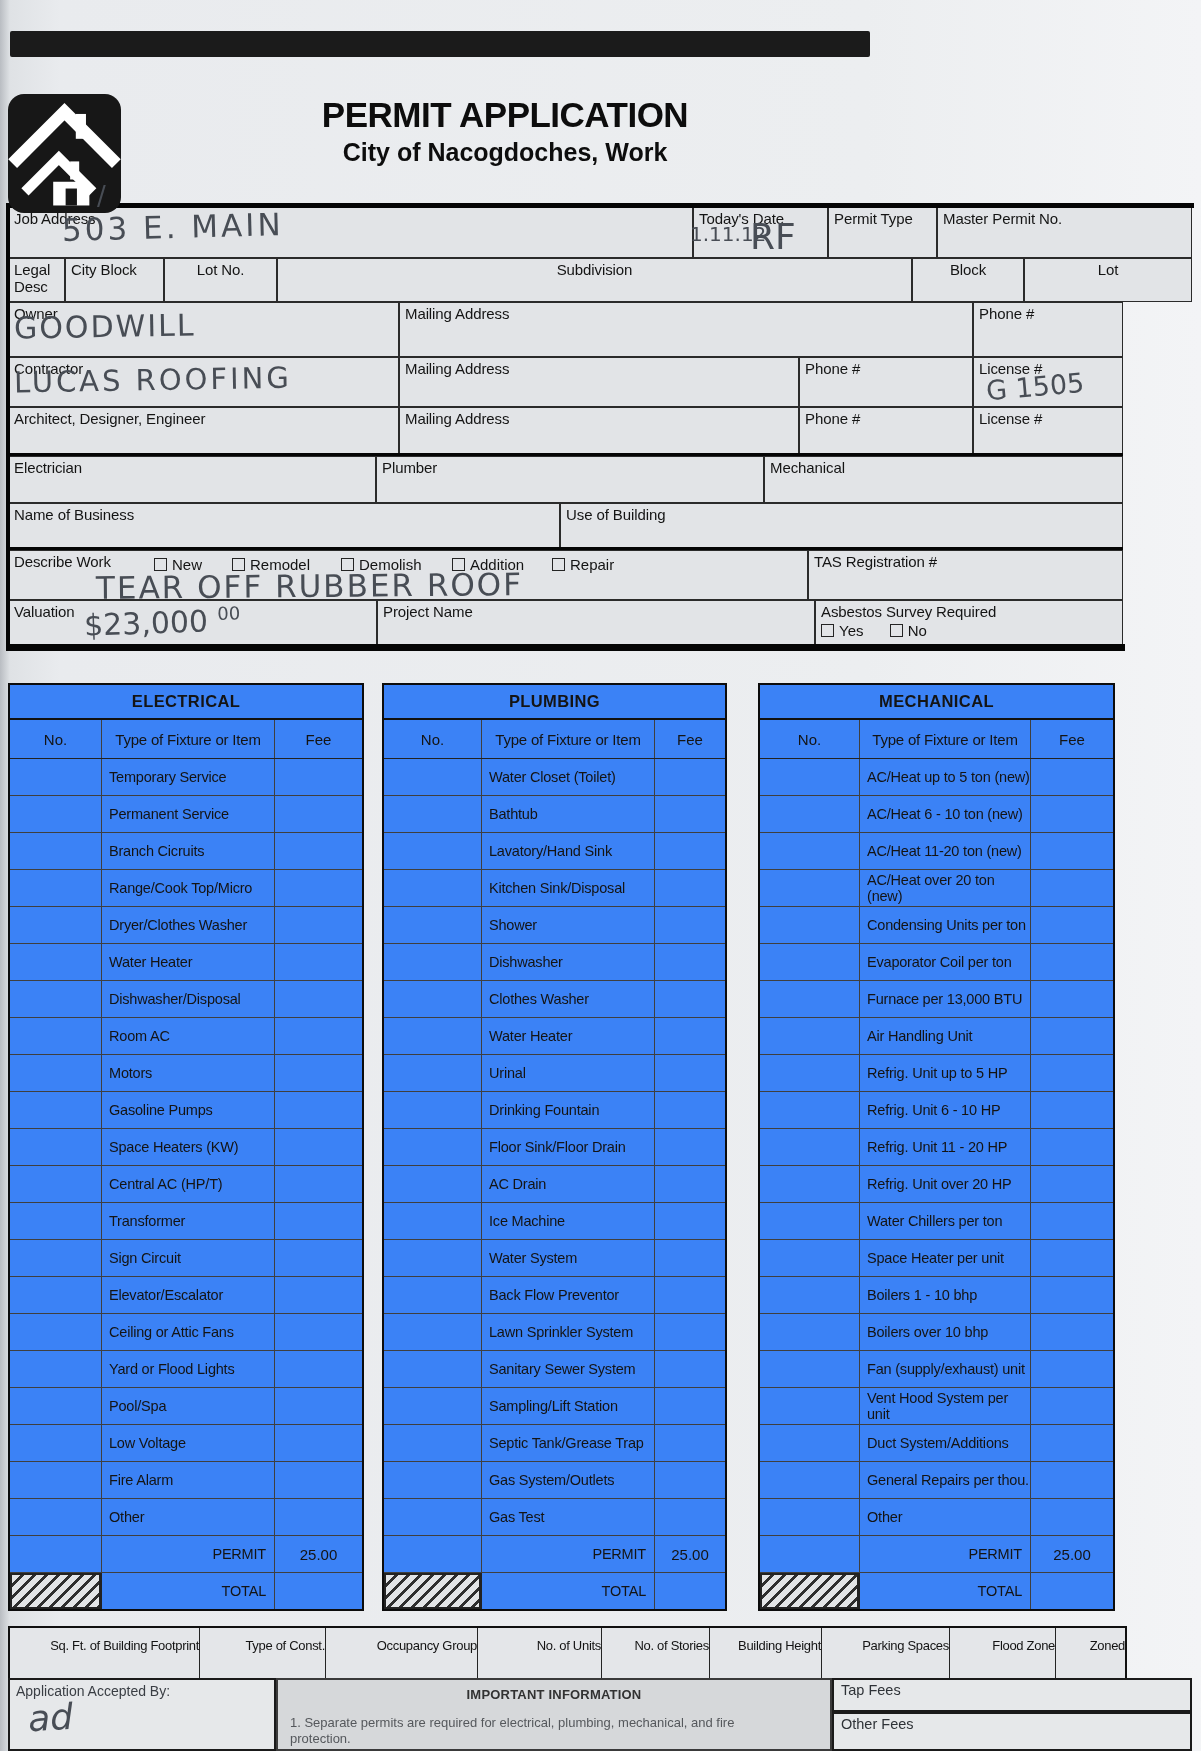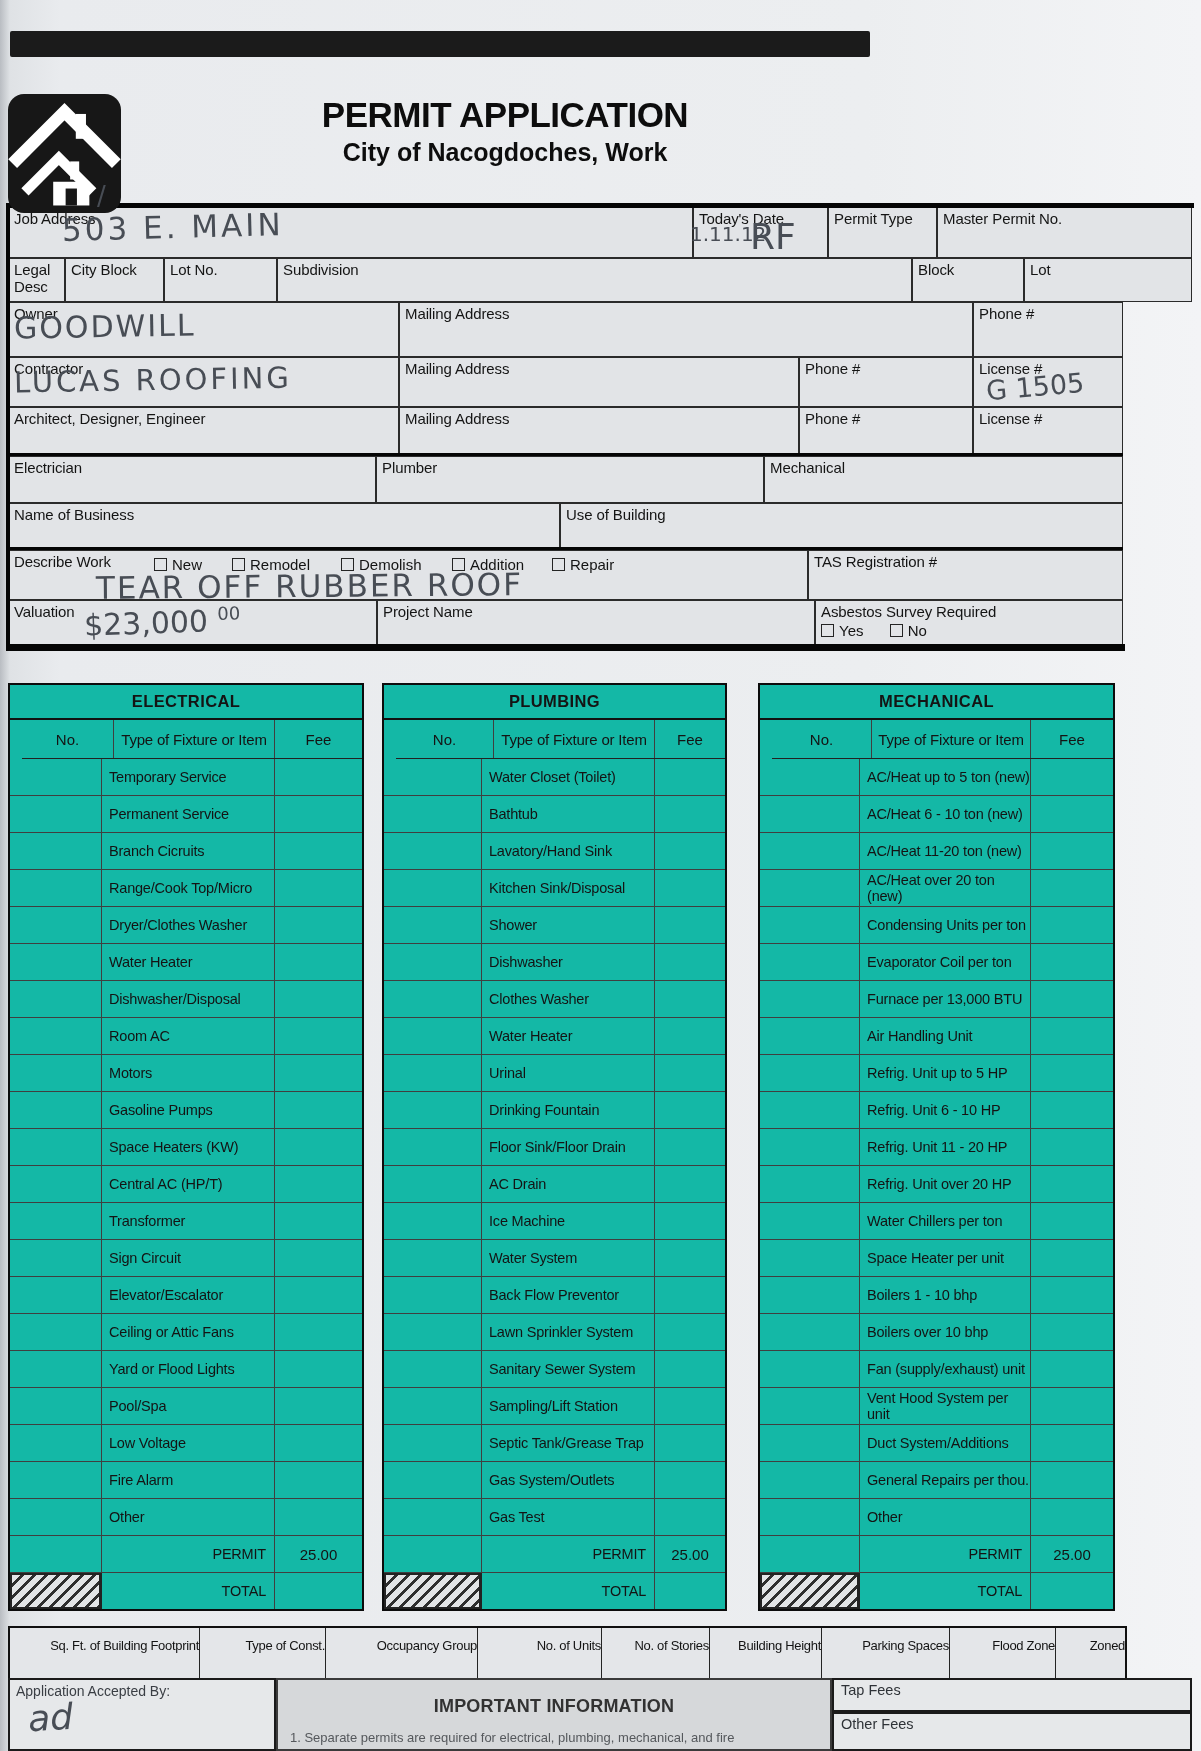--- a/index.html
+++ b/index.html
@@ -15,51 +15,51 @@
   
   .logo { left:8px; top:94px; width:113px; height:119px; background:#171717; border-radius:16px; z-index:5; }
   .logo svg { width:100%; height:100%; }
   
   .title { left:105px; top:95px; width:800px; text-align:center; font-size:35px; font-weight:bold; letter-spacing:-0.5px; color:#0d0d0d; }
   .subtitle { left:105px; top:138px; width:800px; text-align:center; font-size:25px; font-weight:bold; color:#0d0d0d; }
   
   .top-form { left:8px; top:207px; width:1184px; height:438px; }
   .cell { position:absolute; box-sizing:border-box; border:1.4px solid #2b2b2b; background:#e2e4e7; padding:2px 5px; font-size:15px; overflow:hidden; }
   .cell .lbl { letter-spacing:-0.1px; }
-  .cell.center { }
+  .cell.center { text-align:center; }
   .strip { position:absolute; background:#050505; }
   
   .cb { display:inline-block; width:11px; height:11px; border:1.6px solid #242424; margin-right:5px; vertical-align:-1px; }
   .opt { position:absolute; top:5px; white-space:nowrap; font-size:15px; }
   
   .hw { position:absolute; font-family:"DejaVu Sans", sans-serif; color:#484d55; white-space:nowrap; z-index:6; }
   
-  .fee-table { position:absolute; top:683px; border:2.5px solid #0c0c0c; background:#14b8a6; box-sizing:border-box; }
+  .fee-table { position:absolute; top:683px; border:2.5px solid #0c0c0c; background:#3b82f6; box-sizing:border-box; }
   .ttl { height:33px; line-height:33px; text-align:center; font-weight:bold; font-size:16.5px; letter-spacing:0.4px; border-bottom:2px solid #111; }
   .thead,.trow { display:flex; height:37px; border-bottom:1.2px solid #3f3f3f; box-sizing:border-box; }
-  .thead { height:39px; border-bottom:1.6px solid #222;margin-left:12px; }
+  .thead { height:39px; border-bottom:1.6px solid #222; }
   .tcell { box-sizing:border-box; border-right:1.3px solid #3f3f3f; display:flex; align-items:center; }
   .tcell:last-child { border-right:none; }
   .tcell.no { width:var(--w1); flex:none; }
   .tcell.type { flex:1; padding-left:7px; font-size:14.5px; letter-spacing:-0.2px; }
   .tcell.fee { width:var(--w3); flex:none; justify-content:center; font-size:15px; }
   .thead .tcell { justify-content:center; padding-left:0; font-size:15px; }
   .permit-row .type { justify-content:flex-end; padding-right:8px; }
   .total-row { height:36px; border-bottom:none; }
   .total-row .type { justify-content:flex-end; padding-right:8px; }
   .total-row .no { background:repeating-linear-gradient(135deg,#2e2e2e 0 3px,#e2e4e6 3px 8.5px); border-right:1.6px solid #222; box-shadow:inset 0 0 0 2px #222; }
   
   .bfr { left:8px; top:1626px; width:1119px; height:66px; display:flex; border:2.5px solid #101010; background:#e4e6e9; box-sizing:border-box; }
   .bf { box-sizing:border-box; border-right:1.4px solid #242424; font-size:13px; text-align:right; padding-top:10px; letter-spacing:-0.3px; overflow:hidden; }
   .bf:last-child { border-right:none; }
   
   .f-box { position:absolute; box-sizing:border-box; border:2.2px solid #1a1a1a; background:#e6e8ea; overflow:hidden; }
   .f-left { left:8px; top:1678px; width:268px; height:73px; font-size:14px; padding:3px 6px; color:#3a3e44; }
   .f-mid { left:276px; top:1678px; width:556px; height:73px; background:#d6d8da; border-color:#3a3a3a; }
-  .f-mid-title { text-align:center; font-weight:bold; font-size:18px; color:#323232; margin-top:16px; letter-spacing:0.2px; }
+  .f-mid-title { text-align:center; font-weight:bold; font-size:13px; color:#323232; margin-top:7px; letter-spacing:0.2px; }
   .f-mid-text { font-size:13px; color:#55585c; margin:13px 10px 0 12px; line-height:16px; }
   .f-tap { left:832px; top:1678px; width:360px; height:34px; font-size:14.5px; padding:2px 7px; color:#2e3237; }
   .f-other { left:832px; top:1712px; width:360px; height:39px; font-size:14.5px; padding:2px 7px; color:#2e3237; }
   sup.cents { font-size:18px; }
 </style>
 </head>
 <body>
 
 <div class="abs artifact-bar"></div>
 

